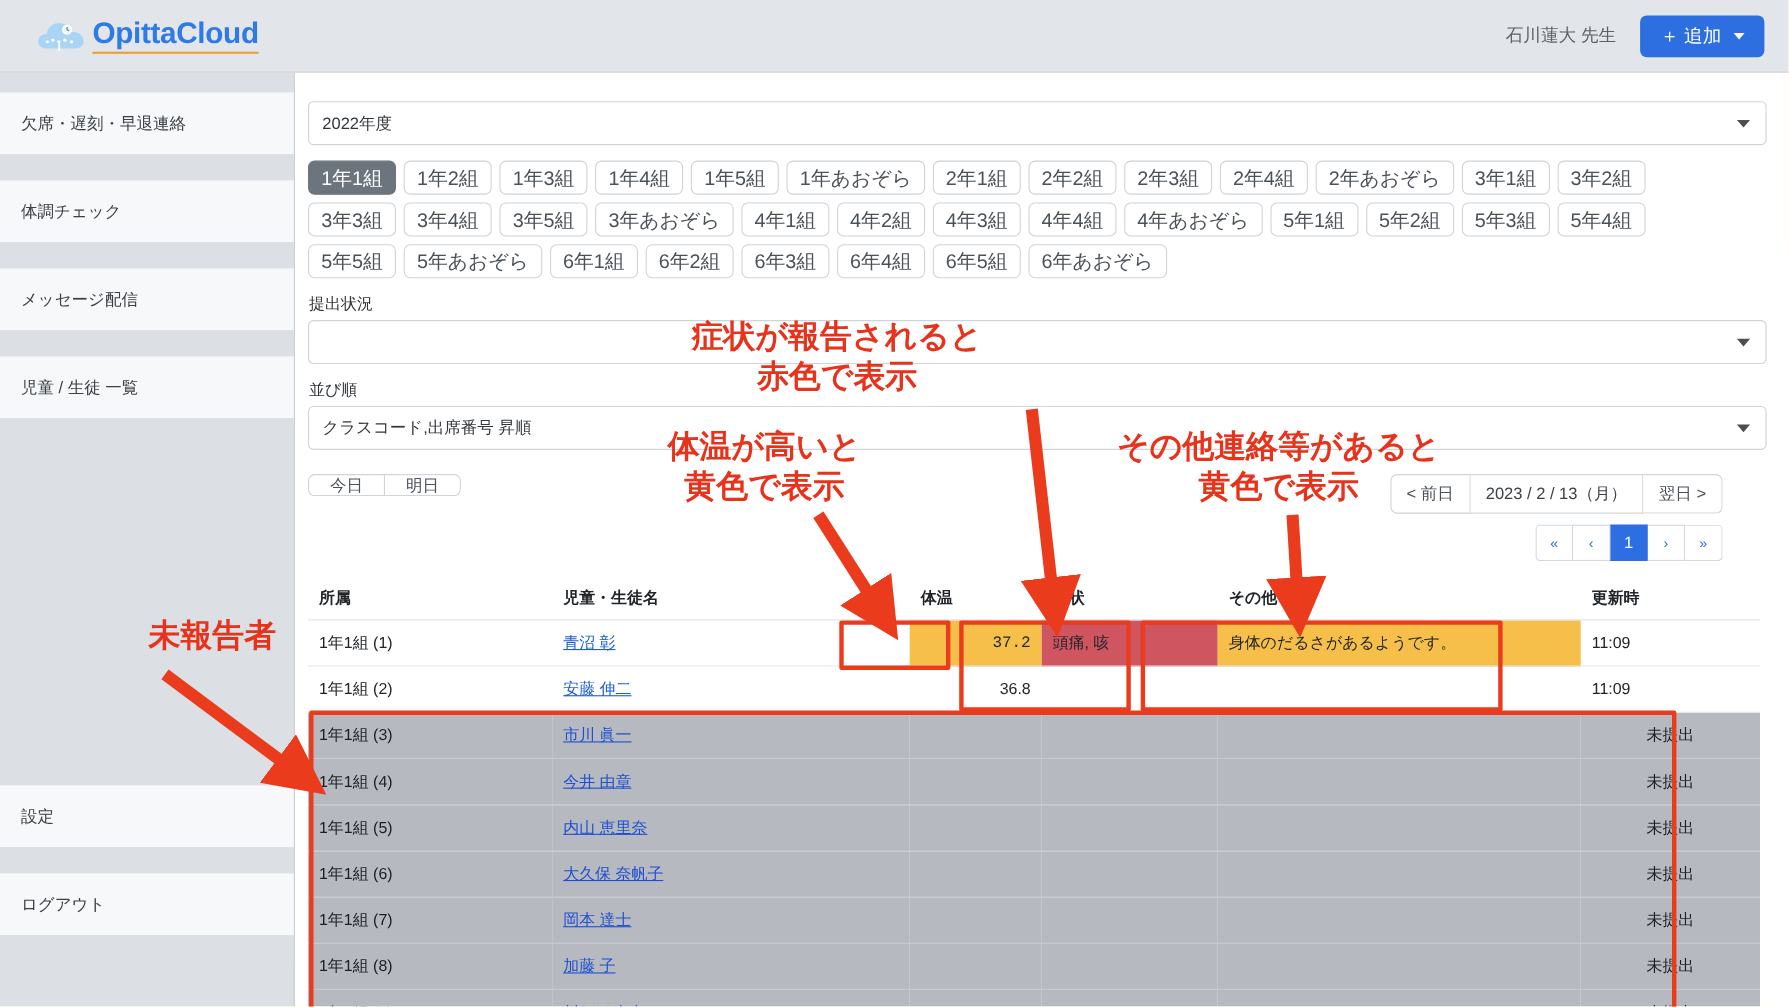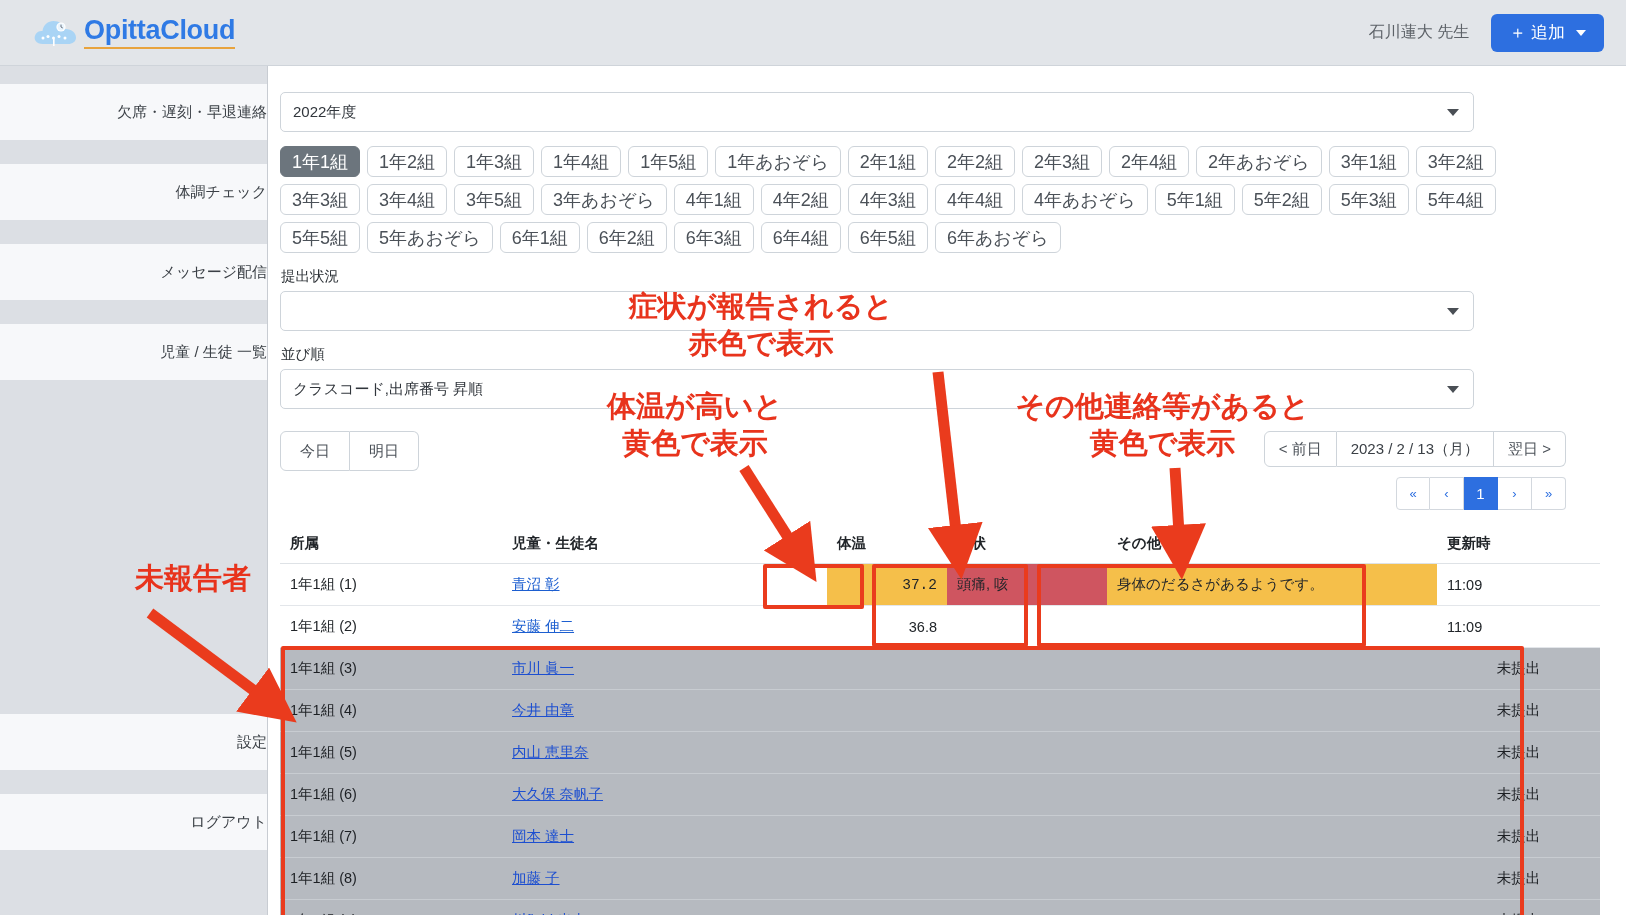--- a/index.html
+++ b/index.html
@@ -49,36 +49,35 @@
     background: #dcdfe4;
     border-right: 1px solid #c8ccd2;
     z-index: 20;
   }
   .side-item {
     background: #f7f8fa; height: 56px;
     display: flex; align-items: center;
     padding-left: 19px;
     font-size: 15px; color: #3b4046;
     cursor: pointer;
-    justify-content: flex-end;
   }
   .side-gap { height: 24px; background: #dcdfe4; }
   .side-gap-first { height: 18px; background: #dcdfe4; }
   .side-filler { background: #dcdfe4; }
 
   
   .main {
     position: absolute; left: 268px; top: 66px; right: 0; bottom: 0;
     background: #ffffff;
     overflow: hidden;
   }
   .content { padding: 26px 30px 0 12px; }
 
   .select-box {
-    width: 1194px; height: 40px; border: 1px solid #ced4da; border-radius: 5px;
+    width: 1326px; height: 40px; border: 1px solid #ced4da; border-radius: 5px;
     background: #fff; display: flex; align-items: center; padding: 0 12px;
     font-size: 15px; color: #31363c; position: relative; cursor: pointer;
   }
   .select-box .chev {
     position: absolute; right: 14px; top: 50%; margin-top: -3px;
     width: 0; height: 0; border-left: 6px solid transparent;
     border-right: 6px solid transparent; border-top: 7px solid #4a4f55;
   }
 
   .tab-row { display: flex; flex-wrap: wrap; gap: 7px; width: 1290px; margin-top: 14px; }
@@ -86,21 +85,21 @@
     border: 1px solid #ced4da; border-radius: 6px; background: #fff;
     height: 31px; padding: 0 11px; font-size: 18px; color: #4b5158;
     display: flex; align-items: center; cursor: pointer; white-space: nowrap;
   }
   .tab-btn.active { background: #6c757d; border-color: #6c757d; color: #fff; font-weight: 500; }
 
   .field-label { font-size: 14.5px; color: #2e3338; margin: 14px 0 5px 1px; }
 
   .daynav { display: flex; margin-top: 22px; }
   .daynav .btn {
-    border: 1px solid #ced4da; background: #fff; height: 40px;
+    border: 1px solid #ced4da; background: #fff; height: 20px;
     padding: 0 19px; font-size: 15px; color: #4b5158;
     display: flex; align-items: center; cursor: pointer;
   }
   .daynav .btn:first-child { border-radius: 6px 0 0 6px; }
   .daynav .btn:last-child { border-radius: 0 6px 6px 0; border-left: none; }
 
   .datenav { display: flex; }
   .datenav .btn {
     border: 1px solid #ced4da; background: #fff; height: 36px;
     padding: 0 14px; font-size: 15px; color: #4b5158;

